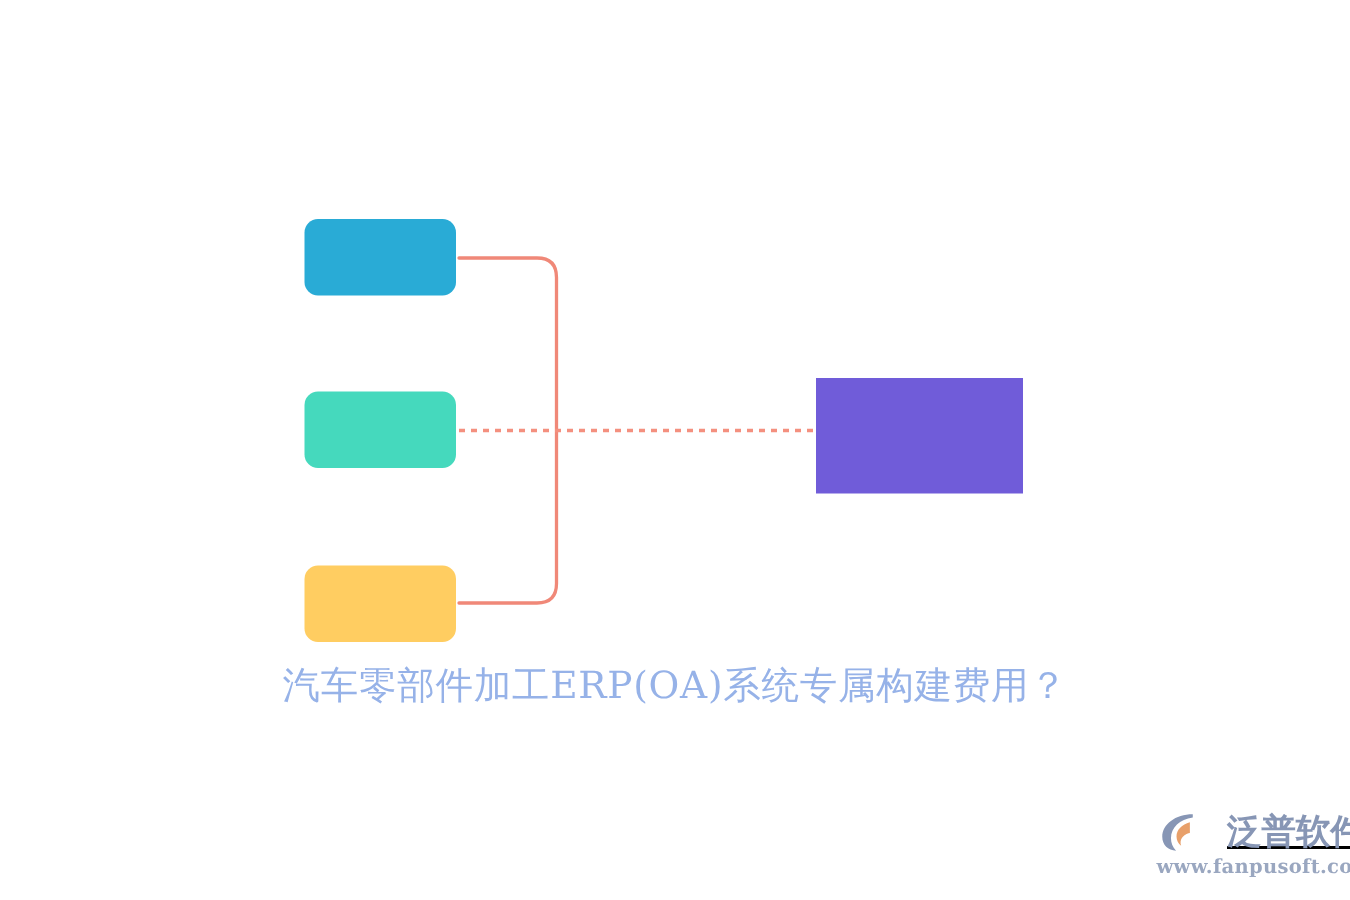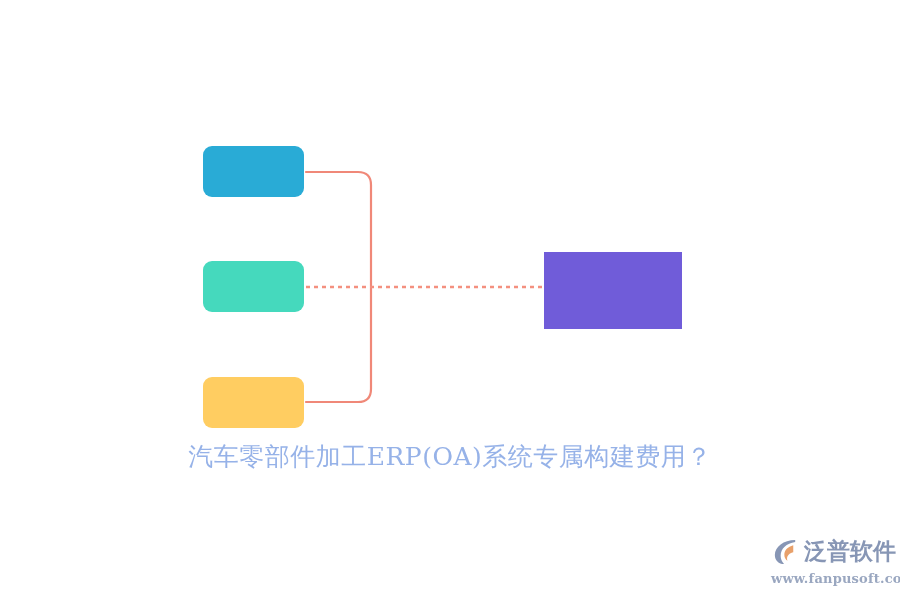--- a/index.html
+++ b/index.html
@@ -83,23 +83,24 @@
   
   .logo {
     position: absolute;
     left: 770px;
     top: 536px;
     width: 120px;
     height: 58px;
   }
   .logo-top {
     display: flex;
-    align-items: flex-start;
-    gap: 3px;
+    align-items: flex-end;
+    gap: 17px;
     height: 34px;
+    text-decoration: underline;
   }
   .logo-mark {
     width: 31px;
     height: 31px;
     flex: 0 0 31px;
   }
   .logo-name {
     font-family: "DejaVu Serif", "Liberation Serif", serif;
     font-size: 23px;
     font-weight: bold;

